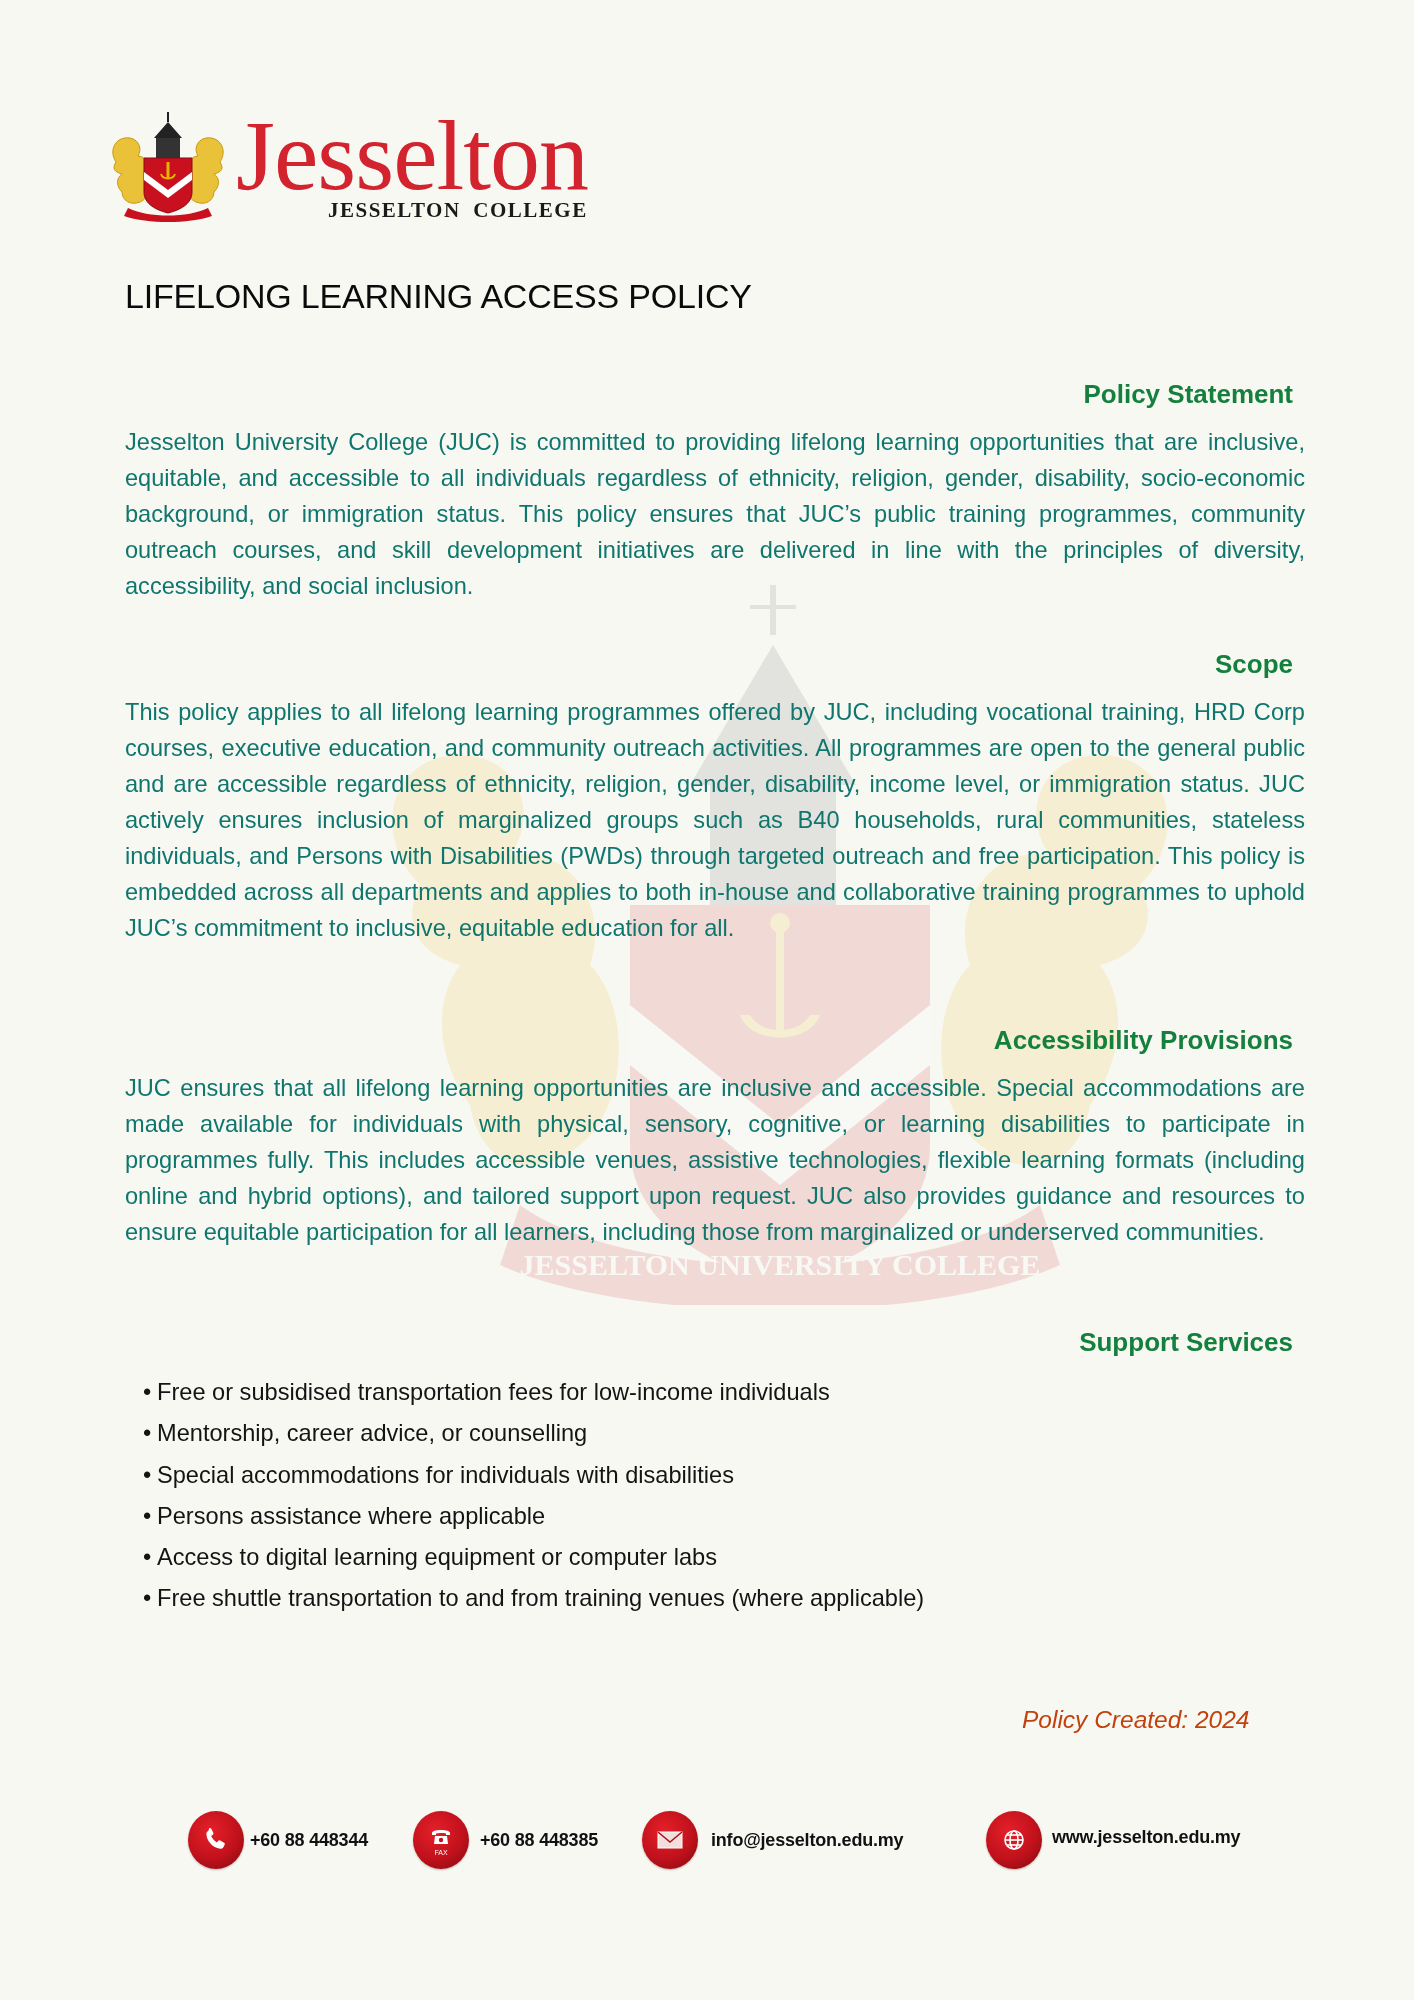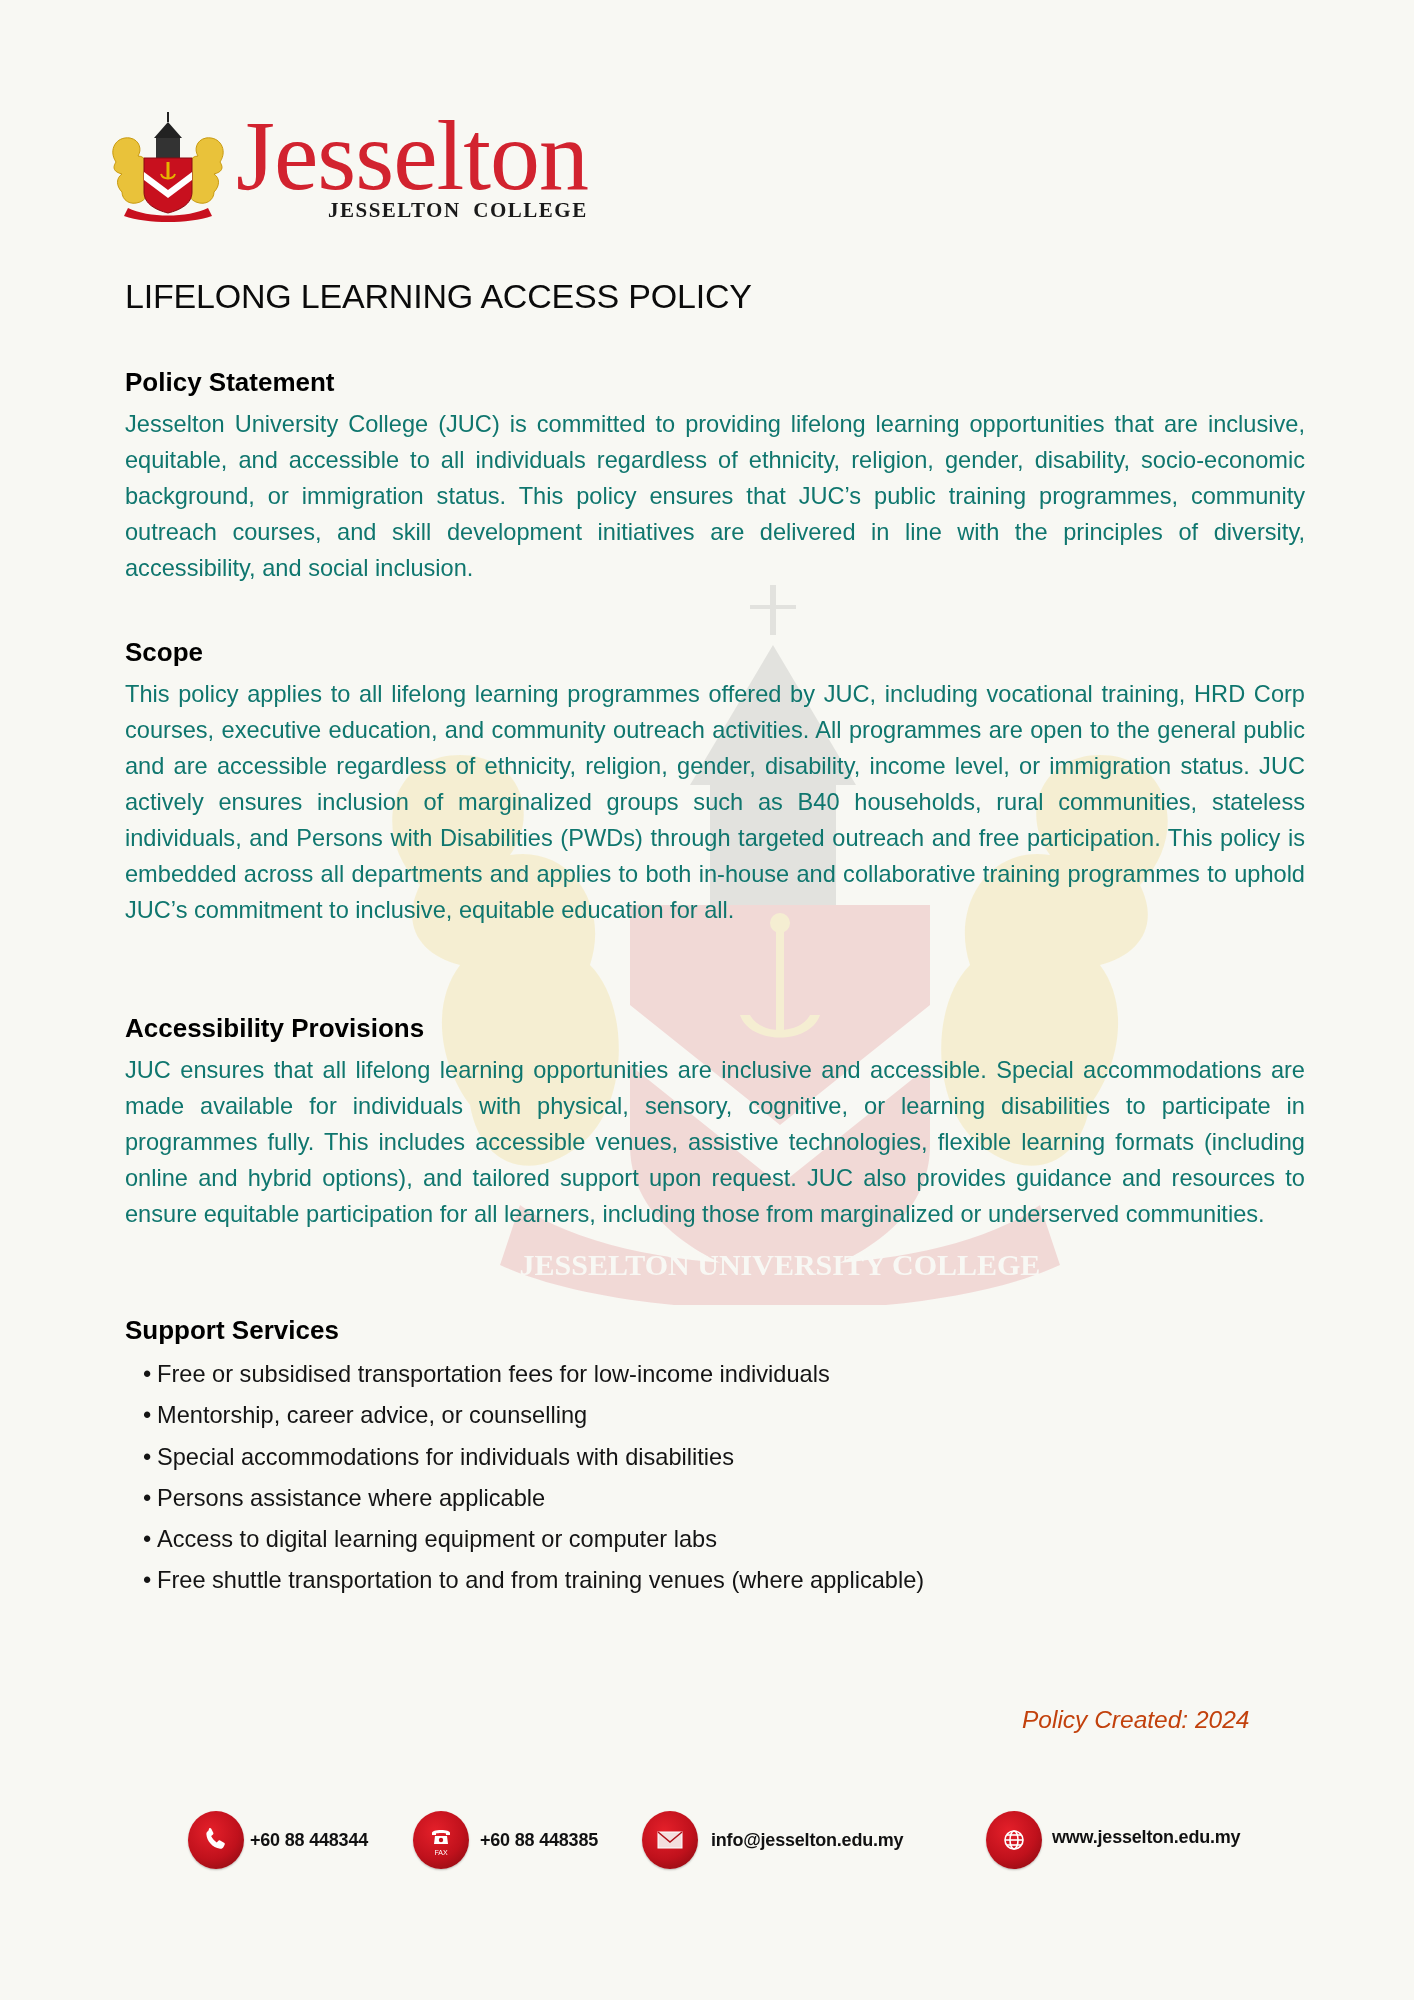--- a/index.html
+++ b/index.html
@@ -17,21 +17,21 @@
     font-family: "Liberation Serif", serif; font-size: 100px; line-height: 100px;
     color: #d2232f; letter-spacing: -1px;
   }
   .logo .subtitle {
     position: absolute; left: 220px; top: 86px;
     font-family: "Liberation Serif", serif; font-weight: bold; font-size: 21px;
     color: #1a1a1a; letter-spacing: 1.5px; word-spacing: 6px;
   }
   .content { position: absolute; left: 125px; top: 272px; width: 1180px; }
   h1 { margin: 0; font-size: 34px; font-weight: normal; line-height: 48px; color: #0b0b0b; letter-spacing: -0.2px; }
-  h2 { margin: 0; font-size: 26px; font-weight: bold; line-height: 36px; color: #000000; }
+  h2 { margin: 12px; font-size: 26px; font-weight: bold; line-height: 36px; color: #15803d; text-align: right; }
   p.body {
     margin: 6px 0 0 0; font-size: 23.6px; line-height: 36px; text-align: justify; color: #0f766e;
   }
   .sec { position: absolute; left: 0; width: 1180px; }
   ul.bullets { list-style: none; margin: 6px 0 0 0; padding: 0 0 0 18px; }
   ul.bullets li { font-size: 23.6px; line-height: 41.3px; color: #141414; }
   ul.bullets li .dot { display: inline-block; width: 14px; }
   .created {
     position: absolute; left: 1022px; top: 1706px;
     font-size: 24.5px; font-style: italic; color: #c2410c;

